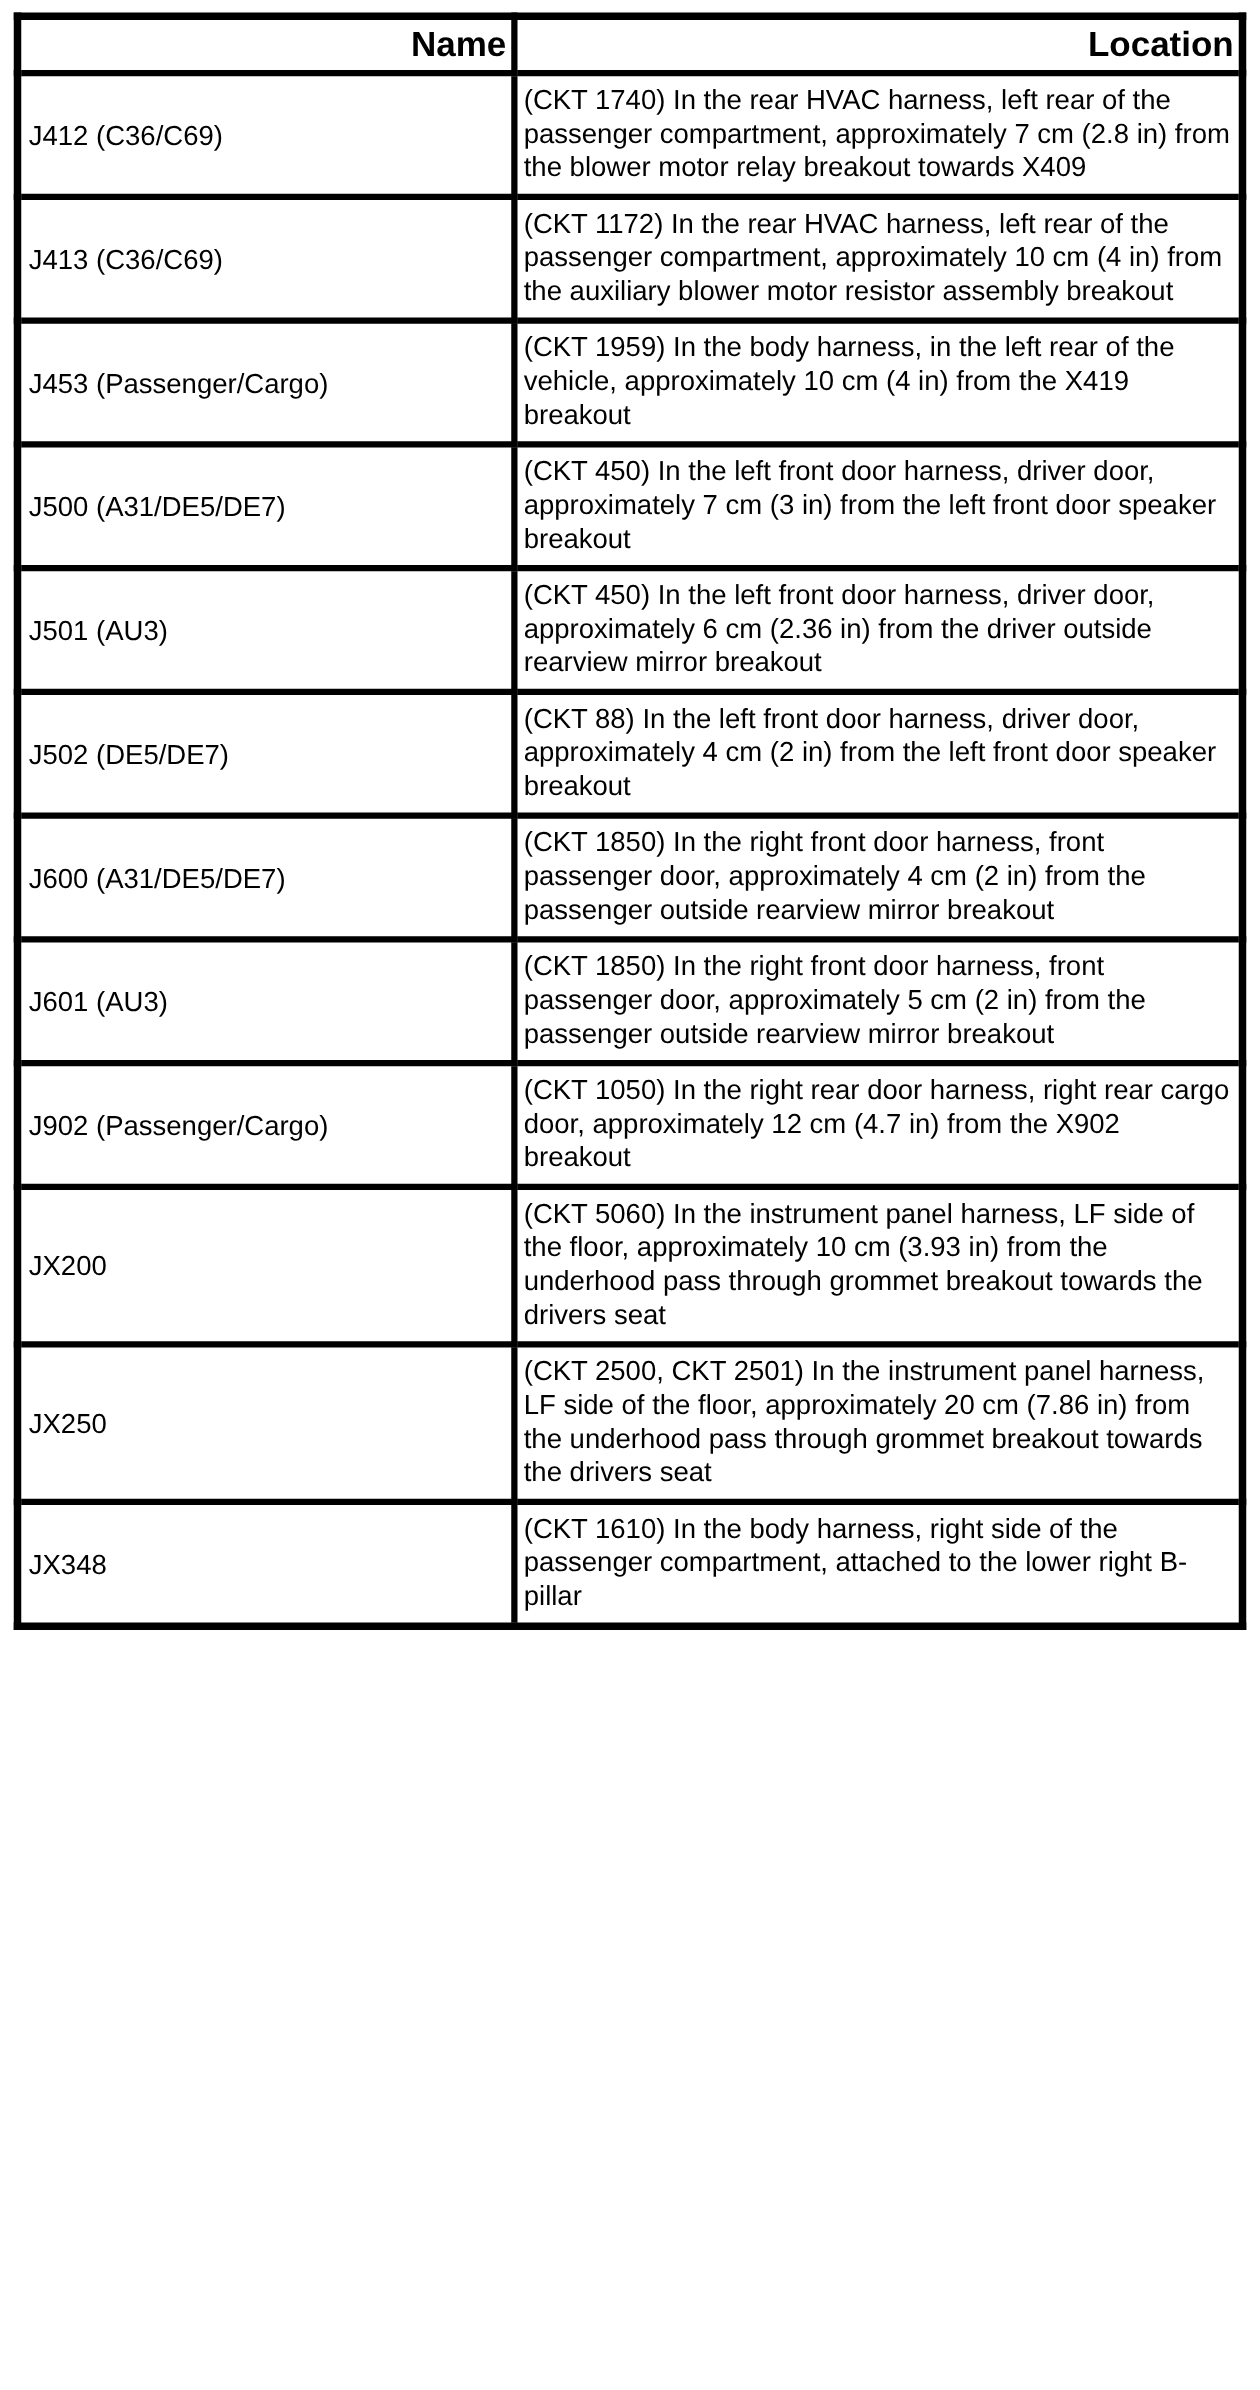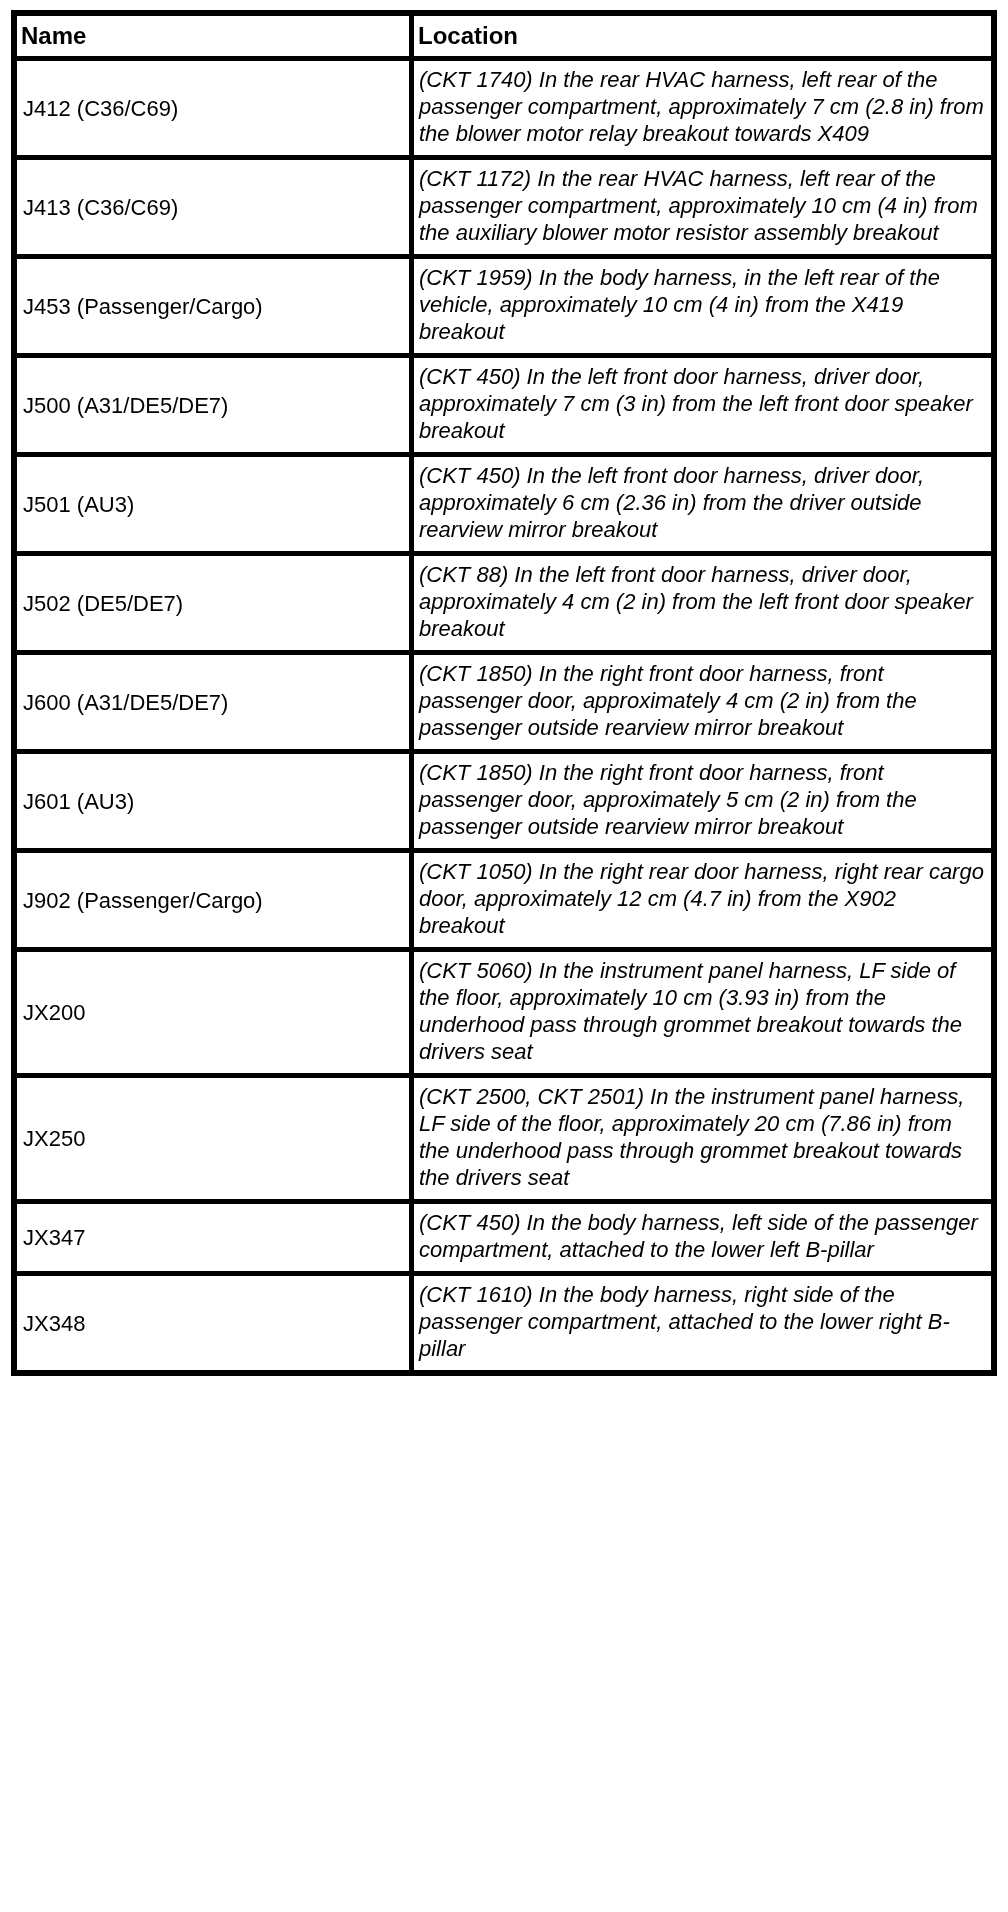--- a/index.html
+++ b/index.html
@@ -24,39 +24,38 @@
     table-layout: fixed;
     border: 6px solid #000000;
   }
   table.splice-table th,
   table.splice-table td {
     border: 5px solid #000000;
   }
   th.col-name { width: 40.3%; }
   th.col-loc  { width: 59.7%; }
   th {
-    font-size: 24px;
+    font-size: 28px;
     font-weight: bold;
-    text-align: left;
+    text-align: right;
     padding: 7px 4px;
     line-height: 26px;
   }
   td {
     font-size: 22px;
     line-height: 27px;
     vertical-align: middle;
   }
   td.name {
     text-align: left;
     padding: 5px 6px;
   }
   td.loc {
     text-align: left;
     padding: 5px 5px 8px 5px;
-    font-style: italic;
   }
 </style>
 </head>
 <body>
 
 <div class="page">
   <table class="splice-table">
     <thead>
       <tr>
         <th class="col-name">Name</th>
@@ -117,24 +116,20 @@
   <tr>
     <td class="name">JX200</td>
     <td class="loc">(CKT 5060) In the instrument panel harness, LF side of the floor, approximately 10 cm (3.93 in) from the underhood pass through grommet breakout towards the drivers seat</td>
   </tr>
 
   <tr>
     <td class="name">JX250</td>
     <td class="loc">(CKT 2500, CKT 2501) In the instrument panel harness, LF side of the floor, approximately 20 cm (7.86 in) from the underhood pass through grommet breakout towards the drivers seat</td>
   </tr>
 
-  <tr>
-    <td class="name">JX347</td>
-    <td class="loc">(CKT 450) In the body harness, left side of the passenger compartment, attached to the lower left B-pillar</td>
-  </tr>
 
   <tr>
     <td class="name">JX348</td>
     <td class="loc">(CKT 1610) In the body harness, right side of the passenger compartment, attached to the lower right B-pillar</td>
   </tr>
 </tbody>
   </table>
 </div>
 
 </body></html>

